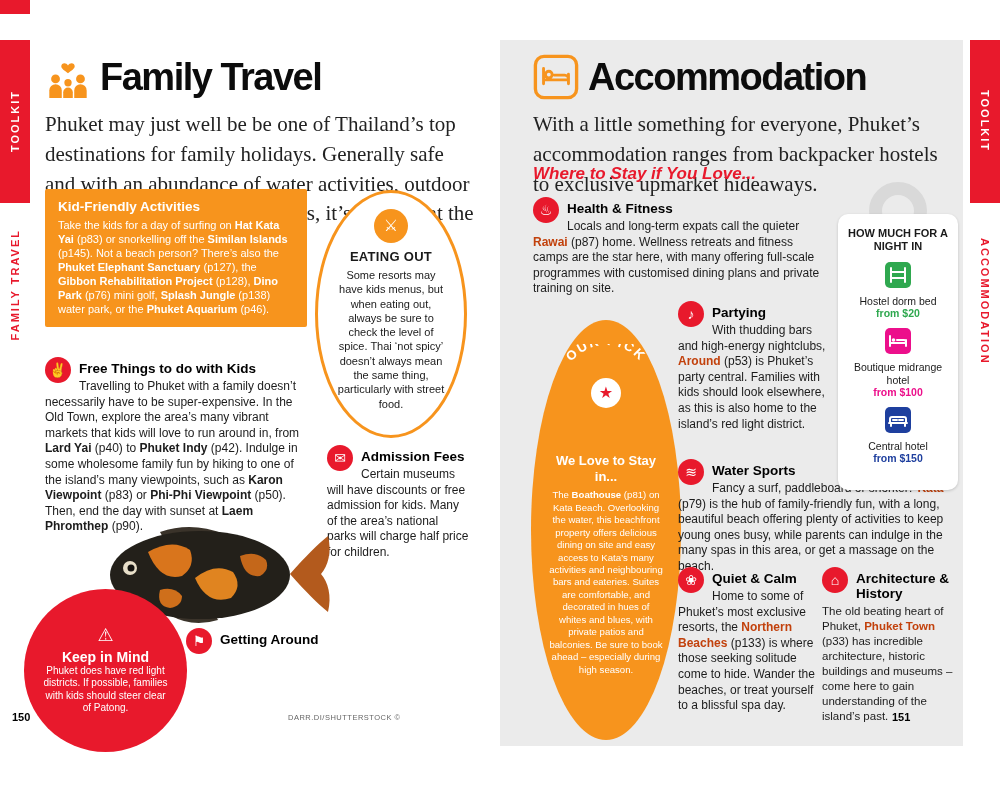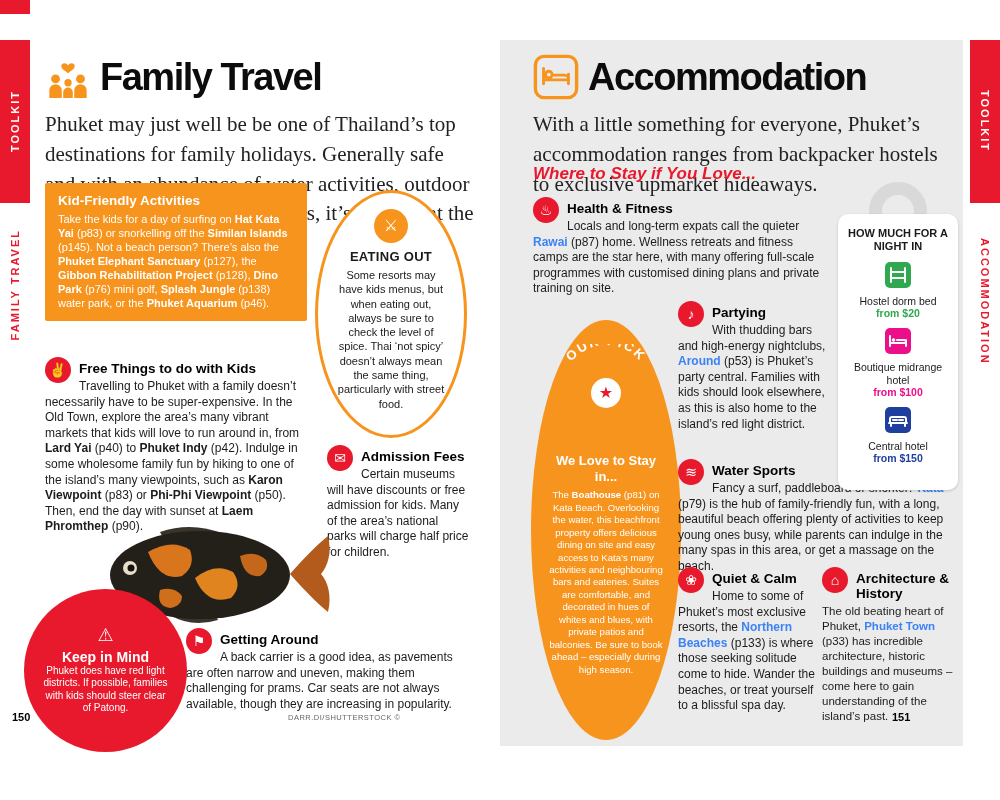--- a/index.html
+++ b/index.html
@@ -21,21 +21,21 @@
   .page-header { display:flex; align-items:center; gap:9px; }
   .page-header h1 { font-size:38px; font-weight:bold; letter-spacing:-1.5px; color:#0c0c0c; line-height:1; }
   .intro { font-family:"Liberation Serif",serif; font-size:21px; line-height:1.42; color:#222; }
 
   
   .sec h3 { font-size:13.5px; font-weight:bold; color:#000; padding-top:4px; margin-bottom:3px; }
   .sec .ricon { float:left; width:26px; height:26px; border-radius:50%; background:#e8192c; color:#fff;
                 text-align:center; line-height:26px; font-size:14px; margin:0 8px 3px 0; }
   .sec p { font-size:12px; line-height:1.3; color:#1c1c1c; }
   .sec.tight p { font-size:11.5px; }
-  .accent { color:#3b82f6; font-weight:bold;text-align:right; }
+  .accent { color:#c2410c; font-weight:bold;text-align:right; }
 
   
   .kidbox { background:#f7941d; color:#fff; padding:10px 13px; border-radius:2px; }
   .kidbox h3 { font-size:13.5px; margin-bottom:4px; }
   .kidbox p { font-size:11px; line-height:1.28; }
 
   
   .oval { border:3px solid #f7941d; border-radius:50%; background:#fff; text-align:center; padding:16px 15px 0; }
   .oval .oicon { width:34px; height:34px; border-radius:50%; background:#f7941d; color:#fff; font-size:16px;
                  line-height:34px; margin:0 auto 6px; }
@@ -102,21 +102,21 @@
       <circle cx="37" cy="26" r="4.6" fill="#f7941d"></circle>
       <path d="M30.5 46 v-8 a6.5 6.5 0 0 1 13 0 v8 z" fill="#f7941d"></path>
       <circle cx="24" cy="30" r="3.8" fill="#f7941d"></circle>
       <path d="M19 46 v-6 a5 5 0 0 1 10 0 v6 z" fill="#f7941d"></path>
     </svg>
     <h1>Family Travel</h1>
   </div>
 
   <p class="abs intro" style="left:45px;top:110px;width:432px;">Phuket may just well be be one of Thailand’s top destinations for family holidays. Generally safe and with an abundance of water activities, outdoor sports and entertainment venues, it’s a spot that the kids will love.</p>
 
-  <div class="abs kidbox" style="left:45px;top:183px;width:262px;">
+  <div class="abs kidbox" style="left:45px;top:189px;width:262px;">
     <h3>Kid-Friendly Activities</h3>
     <p>Take the kids for a day of surfing on <b>Hat Kata Yai</b> (p83) or snorkelling off the <b>Similan Islands</b> (p145). Not a beach person? There’s also the <b>Phuket Elephant Sanctuary</b> (p127), the <b>Gibbon Rehabilitation Project</b> (p128), <b>Dino Park</b> (p76) mini golf, <b>Splash Jungle</b> (p138) water park, or the <b>Phuket Aquarium</b> (p46).</p>
   </div>
 
   <div class="abs oval" style="left:315px;top:190px;width:152px;height:248px;">
     <div class="oicon">⚔</div>
     <h3>EATING OUT</h3>
     <p>Some resorts may have kids menus, but when eating out, always be sure to check the level of spice. Thai ‘not spicy’ doesn’t always mean the same thing, particularly with street food.</p>
   </div>
 
@@ -147,21 +147,20 @@
 
   <div class="abs keep" style="left:24px;top:589px;width:163px;height:163px;">
     <span class="warn">⚠</span>
     <h3>Keep in Mind</h3>
     <p>Phuket does have red light districts. If possible, families with kids should steer clear of Patong.</p>
   </div>
 
   <div class="abs sec" style="left:186px;top:628px;width:286px;">
     <span class="ricon">⚑</span>
     <h3>Getting Around</h3>
-    <p>A back carrier is a good idea, as pavements are often narrow and uneven, making them challenging for prams. Car seats are not always available, though they are increasing in popularity.</p>
   </div>
 
   <div class="abs credit" style="left:288px;top:713px;width:170px;text-align:left;">DARR.DI/SHUTTERSTOCK ©</div>
   <div class="abs pgnum" style="left:12px;top:711px;">150</div>
 
   <div class="abs page-header" style="left:533px;top:54px;">
     <svg width="46" height="46" viewBox="0 0 48 48">
       <rect x="2.5" y="2.5" width="43" height="43" rx="9" fill="none" stroke="#f7941d" stroke-width="3.5"></rect>
       <path d="M11 15 v16 M11 27 h26 M37 21 v10 M22 22 h11 a4 4 0 0 1 4 4 M13 21.5 a3.5 3.5 0 0 1 7 0 a3.5 3.5 0 0 1 -7 0" fill="none" stroke="#f7941d" stroke-width="3" stroke-linecap="round"></path>
     </svg>

